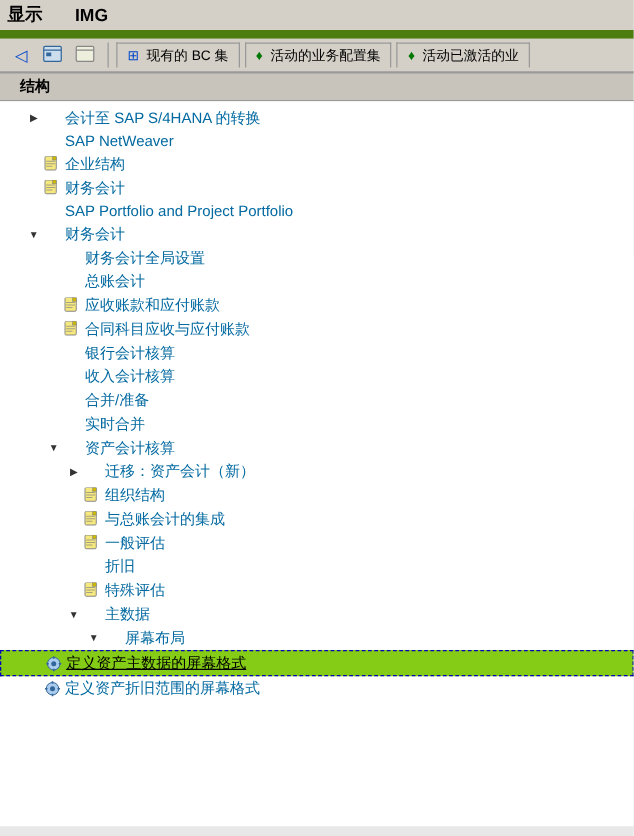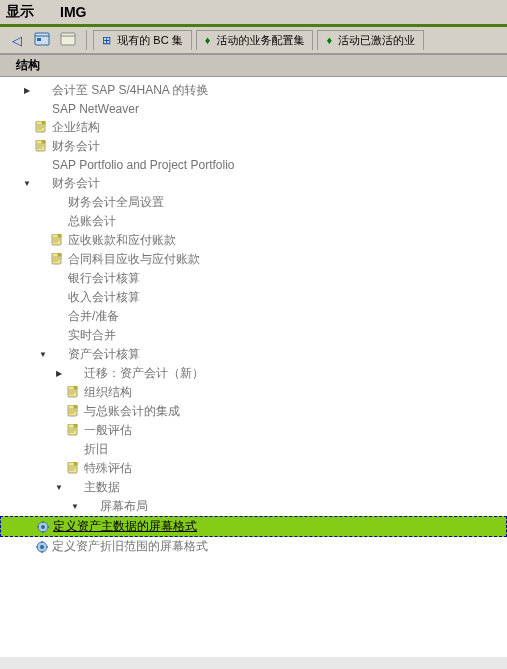--- a/index.html
+++ b/index.html
@@ -9,21 +9,21 @@
       background: #e8e8e8;
       width: 507px;
       min-height: 669px;
       overflow: hidden;
     }
 
     
     .title-bar {
       background: #d4d0c8;
       padding: 3px 6px;
-      border-bottom: 3px solid #4d7c0f;
+      border-bottom: 7px solid #4d7c0f;
       display: flex;
       align-items: center;
       gap: 4px;
     }
 
     
     .toolbar {
       background: #d4d0c8;
       border-bottom: 2px solid #999;
       padding: 2px 6px;
@@ -107,21 +107,21 @@
       width: 16px;
       height: 16px;
       display: inline-flex;
       align-items: center;
       justify-content: center;
       margin-right: 2px;
       flex-shrink: 0;
     }
     .tree-label {
       font-size: 12px;
-      color: #737373;
+      color: #0369a1;
     }
 
     
     .row-highlighted {
       background-color: #84cc16;
       border: 1px dashed #0000bb;
       outline: none;
       text-decoration: underline;
     }
   </style>

